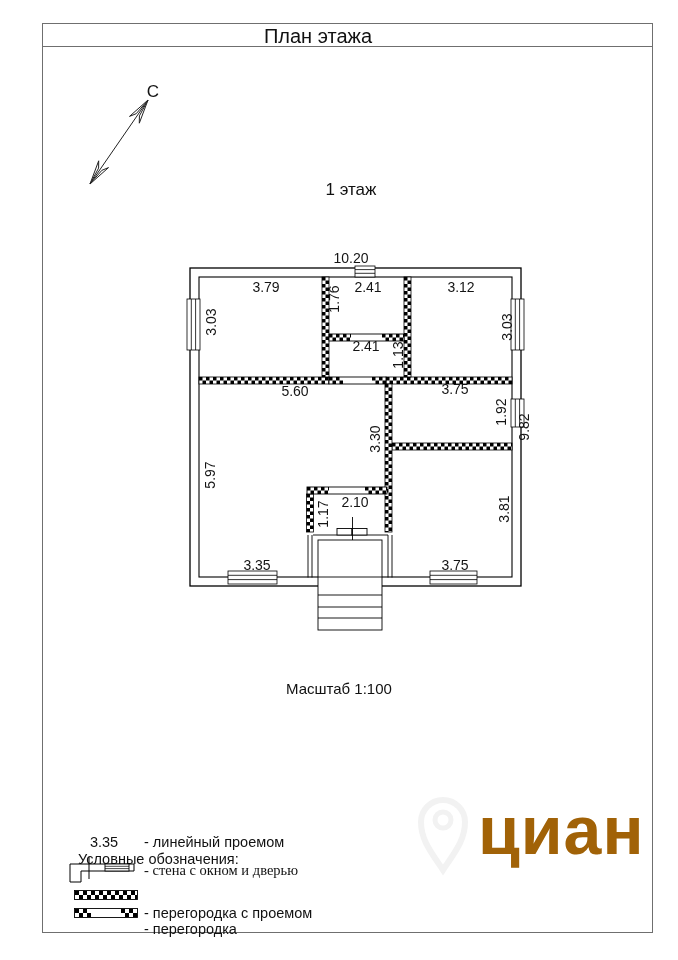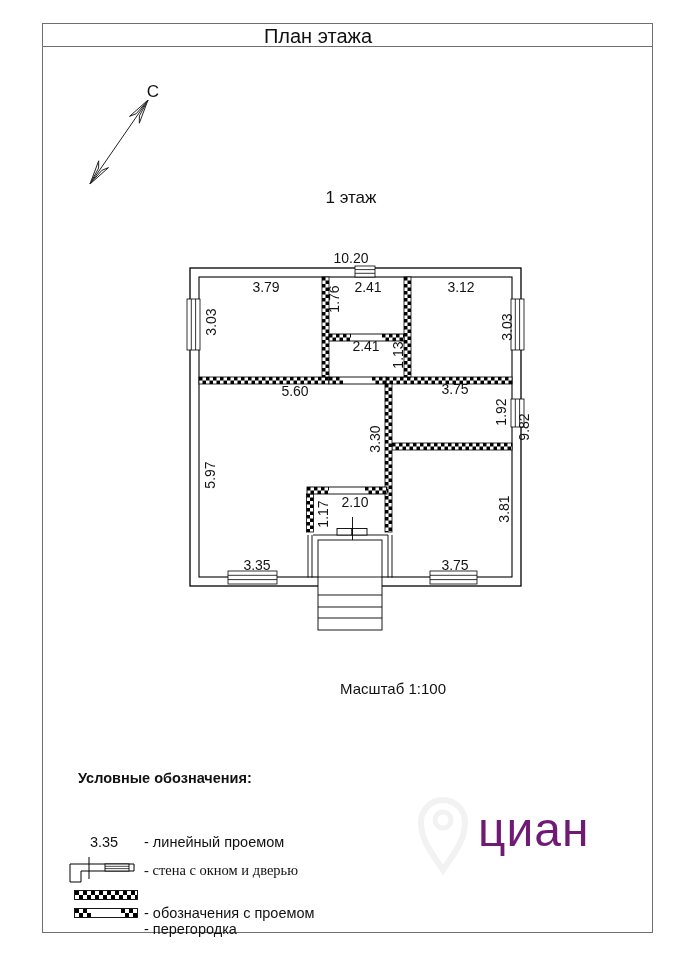--- a/index.html
+++ b/index.html
@@ -2,39 +2,39 @@
 <html><head>
 <meta charset="utf-8">
 <style>
   html,body{margin:0;padding:0;background:#fff;}
   body{width:678px;height:960px;position:relative;overflow:hidden;
        font-family:"Liberation Sans", sans-serif;color:#111;}
   .abs{position:absolute;}
   #frame{left:42px;top:23px;width:609px;height:908px;border:1px solid #6f6f6f;}
   #title-sep{left:42px;top:46px;width:610px;height:0;border-top:1px solid #6f6f6f;}
   #page-title{left:168px;top:25px;width:300px;text-align:center;font-size:20px;}
-  #floor-label{left:271px;top:180px;width:160px;text-align:center;font-size:17px;margin-top:8px;}
-  #scale-label{left:286px;top:680px;width:160px;text-align:right;font-size:15px;}
+  #floor-label{left:271px;top:180px;width:160px;text-align:center;font-size:17px;}
+  #scale-label{left:286px;top:680px;width:160px;text-align:left;font-size:15px;}
   #main-svg{left:0;top:0;width:678px;height:960px;}
   svg text{font-family:"Liberation Sans", sans-serif;font-size:14px;fill:#141414;}
   svg text.north{font-size:17px;}
   
   .lg{font-size:14.5px;}
-  #legend-heading{left:78px;top:770px;font-weight:bold;}
+  #legend-heading{left:78px;top:851px;}
   #legend-dim-sample{left:83px;top:834px;width:42px;text-align:center;}
   #legend-dim-label{left:144px;top:834px;}
   #legend-wall-icon{left:67px;top:856px;}
   #legend-wall-label{left:144px;top:862px;font-family:Liberation Serif, serif;}
   #legend-part-icon{left:74px;top:890px;}
   #legend-part-label{left:144px;top:921px;}
   #legend-open-icon{left:74px;top:908px;}
   #legend-open-label{left:144px;top:905px;}
   
   #watermark{left:412px;top:780px;width:245px;height:100px;display:flex;align-items:center;}
-  #wm-text{font-size:48px;font-weight:normal;color:#701a75;letter-spacing:1px;line-height:1;}
+  #wm-text{font-size:68px;font-weight:bold;color:#a16207;letter-spacing:1px;line-height:1;}
 </style>
 </head>
 <body>
 
 <div class="abs" id="frame"></div>
 <div class="abs" id="title-sep"></div>
 <div class="abs" id="page-title">План этажа</div>
 <div class="abs" id="floor-label">1 этаж</div>
 <div class="abs" id="scale-label">Масштаб 1:100</div>
 
@@ -199,21 +199,21 @@
 </svg>
 <div class="abs lg" id="legend-part-label">- перегородка</div>
 
 <svg class="abs" id="legend-open-icon" width="64" height="10" viewBox="0 0 64 10" xmlns="http://www.w3.org/2000/svg">
   <rect x="0.5" y="0.5" width="63" height="9" fill="#fff" stroke="#000" stroke-width="0.9"></rect>
   <line x1="1" y1="3" x2="17" y2="3" stroke="#000" stroke-width="4" stroke-dasharray="4 4"></line>
   <line x1="1" y1="7" x2="17" y2="7" stroke="#000" stroke-width="4" stroke-dasharray="4 4" stroke-dashoffset="4"></line>
   <line x1="47" y1="3" x2="63" y2="3" stroke="#000" stroke-width="4" stroke-dasharray="4 4"></line>
   <line x1="47" y1="7" x2="63" y2="7" stroke="#000" stroke-width="4" stroke-dasharray="4 4" stroke-dashoffset="4"></line>
 </svg>
-<div class="abs lg" id="legend-open-label">- обозначения с проемом</div>
+<div class="abs lg" id="legend-open-label">- перегородка с проемом</div>
 
 <div class="abs" id="watermark">
   <svg width="62" height="92" viewBox="0 0 62 92" xmlns="http://www.w3.org/2000/svg" style="margin-right:4px;">
     <path d="M31 86 C19 68 9 56 9 38 a22 22 0 1 1 44 0 c0 18 -10 30 -22 48 Z" fill="none" stroke="#f2f2f2" stroke-width="6"></path>
     <circle cx="31" cy="36" r="8" fill="none" stroke="#f2f2f2" stroke-width="5"></circle>
   </svg>
   <span id="wm-text">циан</span>
 </div>
 
 </body></html>

